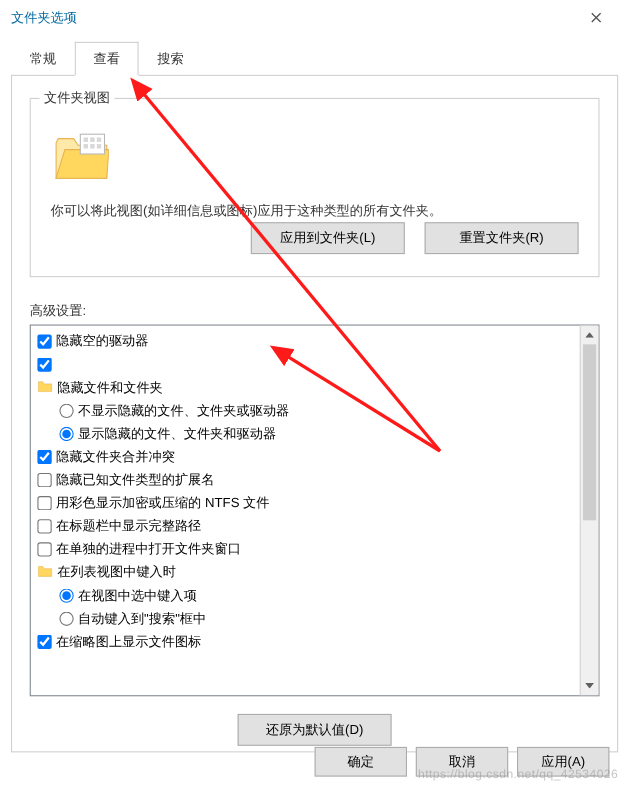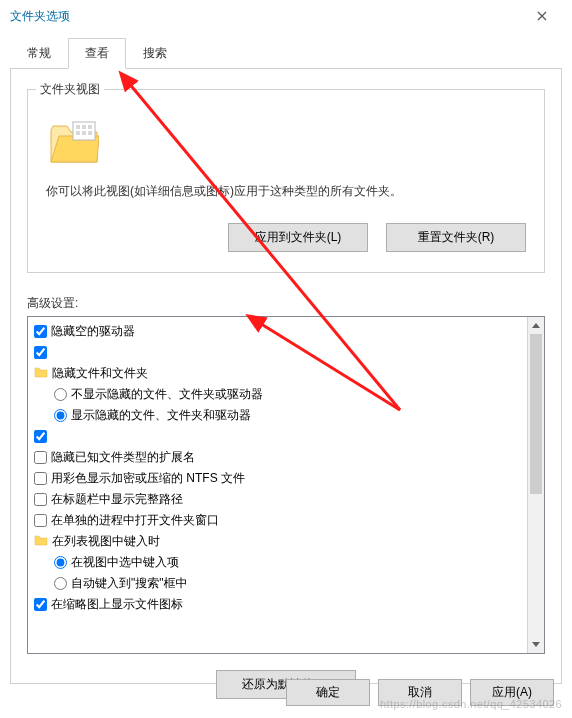--- a/index.html
+++ b/index.html
@@ -10,21 +10,21 @@
 .tabs { display: flex; padding: 6px 10px 0 10px; position: relative; }
 .tab { padding: 6px 16px; border: 1px solid transparent; color: #333; }
 .tab.active { border: 1px solid #d0d0d0; border-bottom: 1px solid #fff; background: #fff; position: relative; z-index: 2; }
 .tab-panel { border: 1px solid #d0d0d0; margin: -1px 10px 0 10px; padding: 14px 16px 16px 16px; background: #fff; position: relative; height: 616px; }
 .groupbox { border: 1px solid #d0d0d0; padding: 18px 18px 20px 18px; position: relative; margin-top: 6px; }
 .groupbox .legend { position: absolute; top: -9px; left: 8px; background: #fff; padding: 0 4px; color: #333; }
 .folderview-row { display: flex; gap: 18px; flex-direction: column; }
 .folder-icon-box { width: 56px; height: 56px; flex: none; display: flex; align-items: flex-end; justify-content: center; }
 .folder-desc { flex: 1; color: #333; line-height: 1.6; }
 .btn { background: #e1e1e1; border: 1px solid #adadad; padding: 5px 0; text-align: center; color: #000; min-width: 140px; }
-.btn-row { display: flex; justify-content: flex-end; gap: 18px; margin-top: 22px; }
+.btn-row { display: flex; justify-content: flex-end; gap: 18px; margin-top: 1px; }
 .section-label { margin-top: 22px; margin-bottom: 4px; color: #333; }
 .list-outer { border: 1px solid #828790; height: 338px; display: flex; }
 .list-inner { flex: 1; overflow: hidden; padding: 4px 2px; }
 .scrollbar { width: 17px; background: #f0f0f0; border-left: 1px solid #d4d4d4; position: relative; }
 .scroll-arrow { height: 17px; display: flex; align-items: center; justify-content: center; color: #606060; }
 .scroll-thumb { position: absolute; top: 17px; left: 2px; right: 2px; height: 160px; background: #cdcdcd; }
 .tree-row { display: flex; align-items: center; height: 21px; padding-left: 4px; gap: 4px; color: #000; white-space: nowrap; }
 .indent1 { padding-left: 24px; }
 input[type=checkbox], input[type=radio] { width: 13px; height: 13px; margin: 0; }
 .mini-folder { width: 14px; height: 12px; display: inline-block; }
@@ -98,20 +98,21 @@
         <div class="tree-row indent1">
           <input type="radio" style="">
           <span>不显示隐藏的文件、文件夹或驱动器</span>
         </div>
         <div class="tree-row indent1">
           <input type="radio" checked="" style="">
           <span>显示隐藏的文件、文件夹和驱动器</span>
         </div>
         <div class="tree-row">
           <input type="checkbox" checked="" style="">
+          <span>隐藏文件夹合并冲突</span>
         </div>
         <div class="tree-row">
           <input type="checkbox" style="">
           <span>隐藏已知文件类型的扩展名</span>
         </div>
         <div class="tree-row">
           <input type="checkbox" style="">
           <span>用彩色显示加密或压缩的 NTFS 文件</span>
         </div>
         <div class="tree-row">

